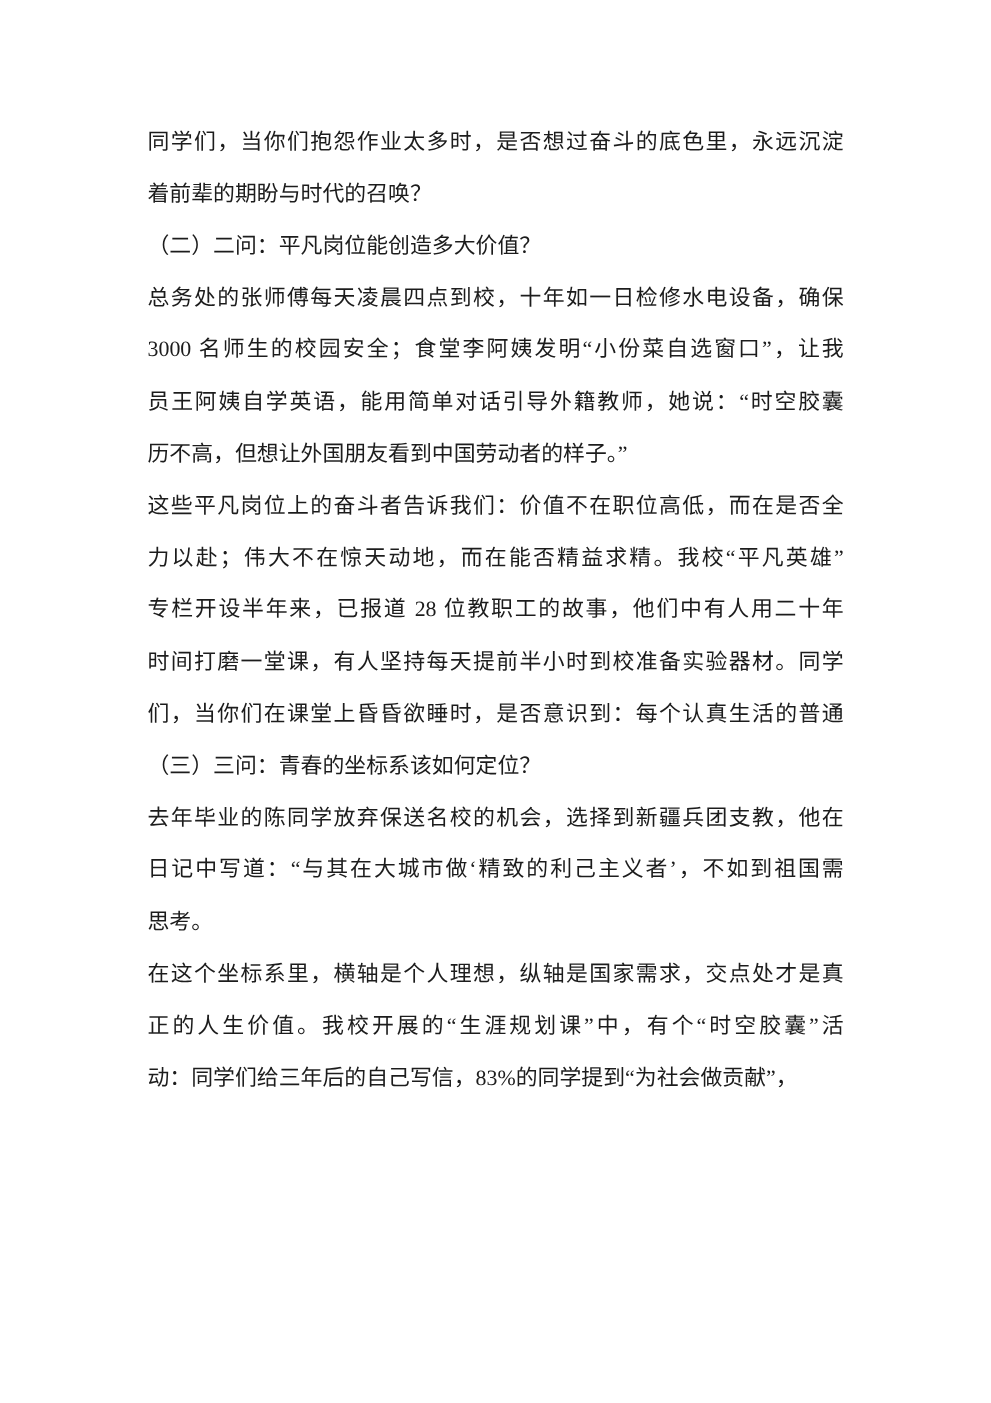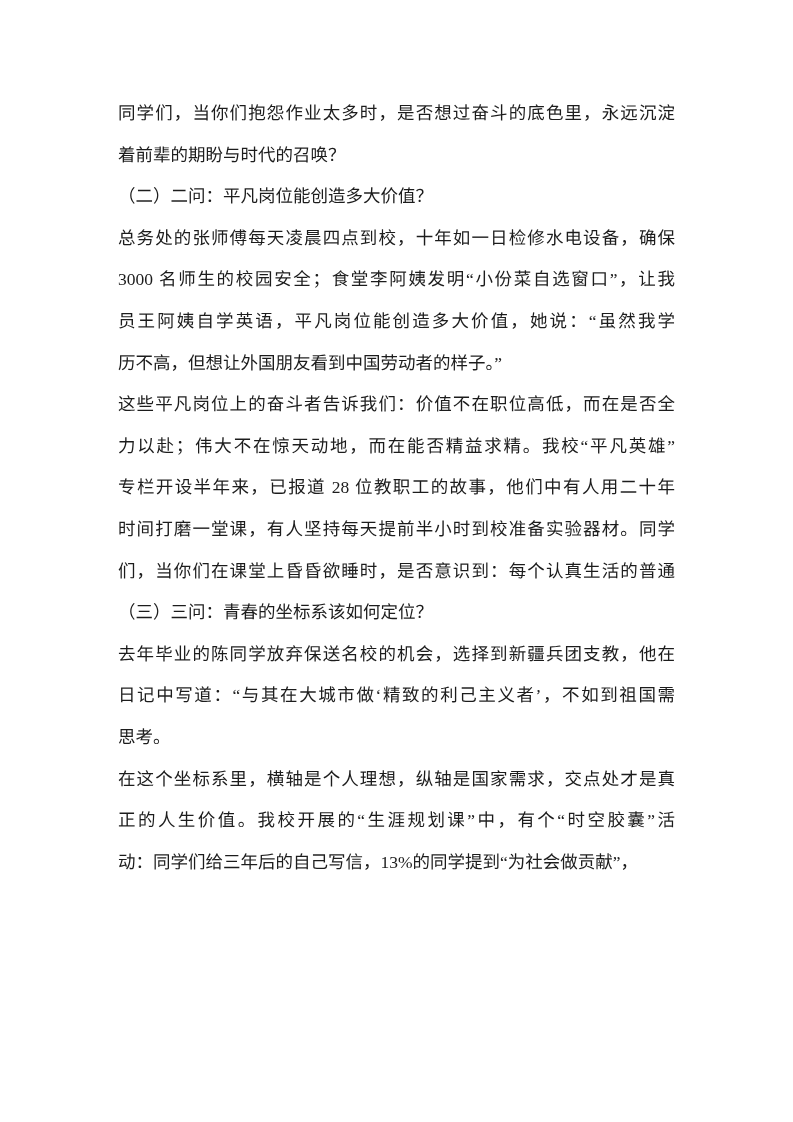--- a/index.html
+++ b/index.html
@@ -51,37 +51,37 @@
       <div class="block paragraph">
         <div class="line">同学们，当你们抱怨作业太多时，是否想过奋斗的底色里，永远沉淀</div>
         <div class="line last">着前辈的期盼与时代的召唤？</div>
       </div>
       <div class="block heading">
         <div class="line last">（二）二问：平凡岗位能创造多大价值？</div>
       </div>
       <div class="block paragraph">
         <div class="line">总务处的张师傅每天凌晨四点到校，十年如一日检修水电设备，确保</div>
         <div class="line">3000 名师生的校园安全；食堂李阿姨发明“小份菜自选窗口”，让我</div>
-        <div class="line">员王阿姨自学英语，平凡岗位能创造多大价值，她说：“虽然我学</div>
+        <div class="line">员王阿姨自学英语，能用简单对话引导外籍教师，她说：“时空胶囊</div>
         <div class="line last">历不高，但想让外国朋友看到中国劳动者的样子。”</div>
       </div>
       <div class="block paragraph">
         <div class="line">这些平凡岗位上的奋斗者告诉我们：价值不在职位高低，而在是否全</div>
         <div class="line">力以赴；伟大不在惊天动地，而在能否精益求精。我校“平凡英雄”</div>
         <div class="line">专栏开设半年来，已报道 28 位教职工的故事，他们中有人用二十年</div>
         <div class="line">时间打磨一堂课，有人坚持每天提前半小时到校准备实验器材。同学</div>
         <div class="line">们，当你们在课堂上昏昏欲睡时，是否意识到：每个认真生活的普通</div>
       </div>
       <div class="block heading">
         <div class="line last">（三）三问：青春的坐标系该如何定位？</div>
       </div>
       <div class="block paragraph">
         <div class="line">去年毕业的陈同学放弃保送名校的机会，选择到新疆兵团支教，他在</div>
         <div class="line">日记中写道：“与其在大城市做‘精致的利己主义者’，不如到祖国需</div>
         <div class="line last">思考。</div>
       </div>
       <div class="block paragraph">
         <div class="line">在这个坐标系里，横轴是个人理想，纵轴是国家需求，交点处才是真</div>
         <div class="line">正的人生价值。我校开展的“生涯规划课”中，有个“时空胶囊”活</div>
-        <div class="line last">动：同学们给三年后的自己写信，13%的同学提到“为社会做贡献”，</div>
+        <div class="line last">动：同学们给三年后的自己写信，83%的同学提到“为社会做贡献”，</div>
       </div>
     </div>
 </div>
 
 </body></html>

